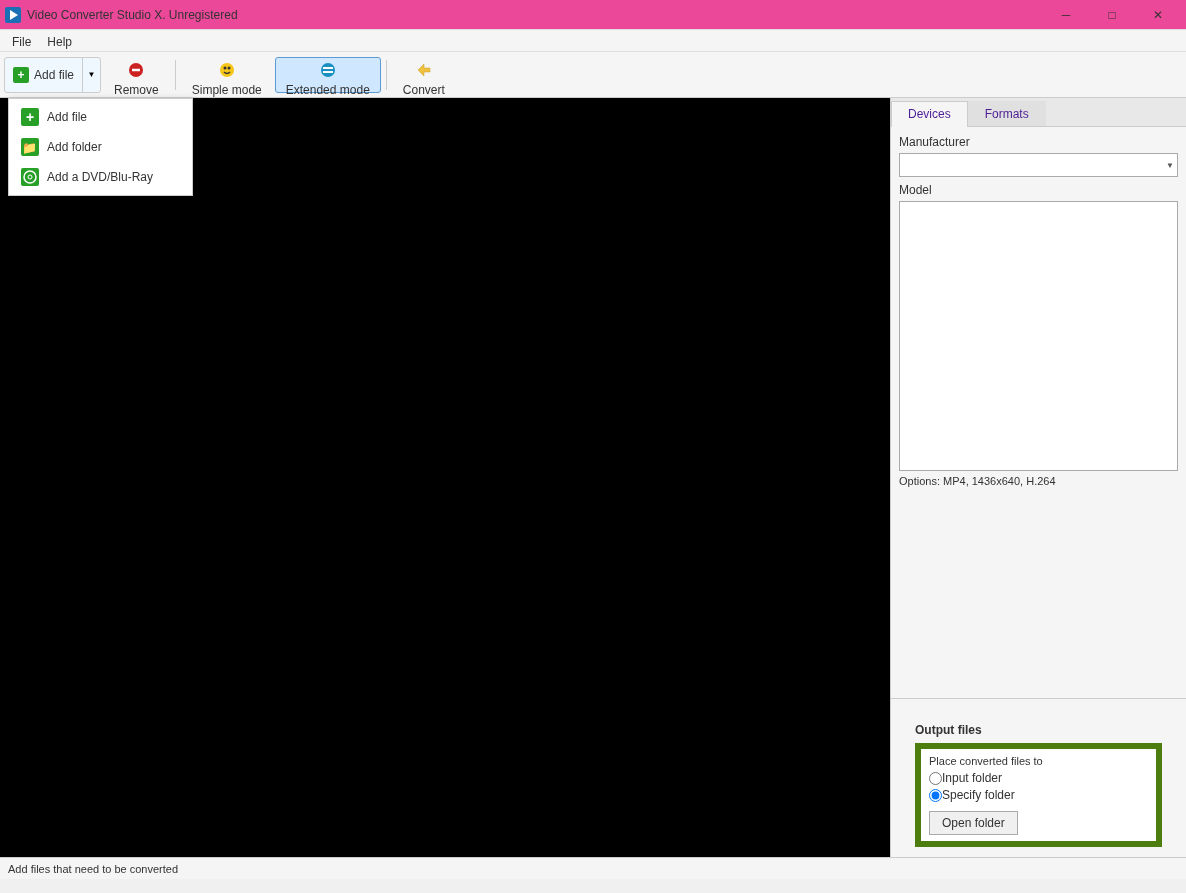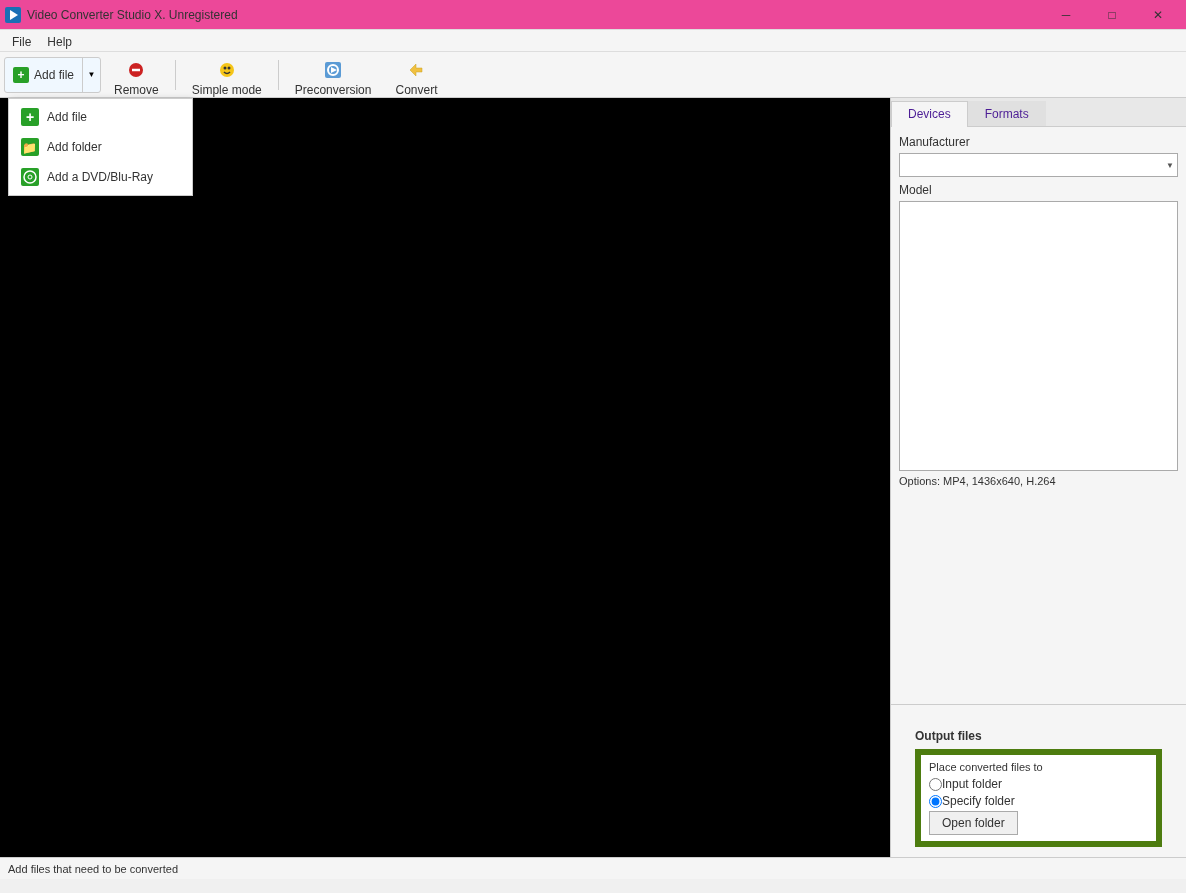--- a/index.html
+++ b/index.html
@@ -286,20 +286,21 @@
       height: 22px;
       border: 1px solid #aaa;
       background: #ffe080;
       cursor: pointer;
       display: flex;
       align-items: center;
       justify-content: center;
       font-size: 12px;
     }
     .open-folder-btn {
+      margin-top: 6px;
       padding: 4px 12px;
       border: 1px solid #aaa;
       background: #f0f0f0;
       cursor: pointer;
       font-size: 12px;
       color: #333;
     }
 
     
     .status-bar {
@@ -393,31 +394,31 @@
   <button class="toolbar-btn">
     <svg class="svg-icon-sm" viewBox="0 0 16 16">
       <circle cx="8" cy="8" r="7" fill="#f5c518"></circle>
       <circle cx="6" cy="6" r="1.5" fill="#333"></circle>
       <circle cx="10" cy="6" r="1.5" fill="#333"></circle>
       <path d="M5,10 Q8,13 11,10" stroke="#333" stroke-width="1.5" fill="none"></path>
     </svg>
     <span>Simple mode</span>
   </button>
 
+  <button class="toolbar-btn extended-active">
+    <svg class="svg-icon-sm" viewBox="0 0 16 16">
+      <circle cx="8" cy="8" r="7" fill="#1a8fc1"></circle>
+      <rect x="3" y="5" width="10" height="2" fill="white"></rect>
+      <rect x="3" y="9" width="10" height="2" fill="white"></rect>
+    </svg>
+    <span>Extended mode</span>
+  </button>
 
   <div class="toolbar-separator"></div>
 
-  <button class="toolbar-btn">
-    <svg class="svg-icon-sm" viewBox="0 0 16 16">
-      <rect width="16" height="16" rx="2" fill="#5b9bd5"></rect>
-      <circle cx="8" cy="8" r="5" fill="none" stroke="white" stroke-width="2"></circle>
-      <polygon points="6,5 12,8 6,11" fill="white"></polygon>
-    </svg>
-    <span>Preconversion</span>
-  </button>
 
   <button class="toolbar-btn">
     <svg class="svg-icon-sm" viewBox="0 0 16 16">
       <polygon points="2,8 8,2 8,6 14,6 14,10 8,10 8,14" fill="#f0c040" stroke="#c8a020" stroke-width="0.5"></polygon>
     </svg>
     <span>Convert</span>
   </button>
 </div>
 
 <div class="main-area" style="position:relative; height: calc(893px - 30px - 22px - 46px - 22px);">

